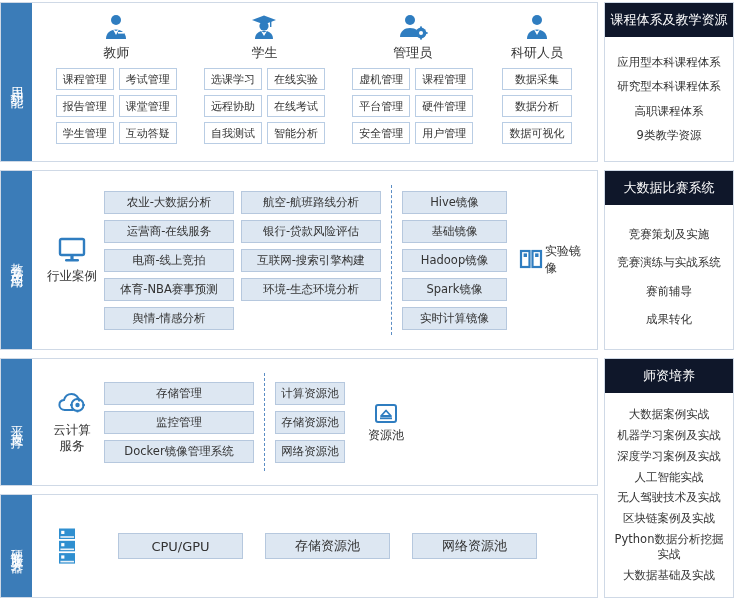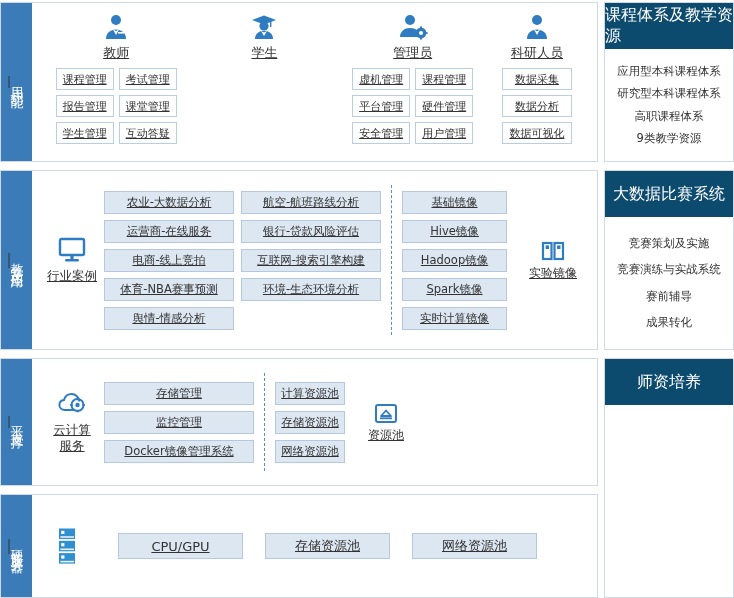--- a/index.html
+++ b/index.html
@@ -6,21 +6,21 @@
   body{
     width:734px;height:598px;
     background:#ffffff;
     font-family:"DejaVu Sans","Liberation Sans",sans-serif;
     font-size:12px;color:#333;
     overflow:hidden;
   }
   .page{position:relative;width:734px;height:598px;display:flex;gap:6px;}
 
   
-  .left-col{width:637px;display:flex;flex-direction:column;gap:8px;padding-top:2px;box-sizing:border-box;text-decoration:underline;}
+  .left-col{width:637px;display:flex;flex-direction:column;gap:8px;padding-top:2px;box-sizing:border-box;}
   .band{display:flex;background:#ffffff;border:1px solid #cfd9e6;box-sizing:border-box;}
   .band-tab{
     width:31px;flex:0 0 31px;background:#3b7cb8;color:#ffffff;
     display:flex;align-items:center;justify-content:center;
     writing-mode:vertical-rl;text-orientation:upright;
     letter-spacing:3px;font-size:13px;font-weight:400;
   }
   .band-body{flex:1;position:relative;box-sizing:border-box;}
 
   
@@ -49,21 +49,21 @@
     height:23px;border:1px solid #b6c8de;background:#dde7f2;
     display:flex;align-items:center;justify-content:center;
     font-size:11.5px;color:#333;box-sizing:border-box;
   }
   .w130{width:130px;}
   .w140{width:140px;}
   .w105{width:105px;}
   .vdash{
     width:0;border-left:1px dashed #5b8dc4;height:150px;margin:0 10px;
   }
-  .b2 .tail{display:flex;flex-direction:column;align-items:center;justify-content:center;margin-left:10px;width:72px;}
+  .b2 .tail{display:flex;flex-direction:row;align-items:center;justify-content:center;margin-left:10px;width:72px;}
 
   
   .b3{height:128px;}
   .b3 .band-body{display:flex;align-items:center;padding:6px 8px;}
   .b3 .vdash{height:98px;}
   .b3 .tail{display:flex;flex-direction:column;align-items:center;justify-content:center;margin-left:8px;width:66px;}
   .w150{width:150px;}
   .w70{width:70px;}
 
   
@@ -72,23 +72,23 @@
   .hbox{
     width:125px;height:26px;border:1px solid #b6c8de;background:#dde7f2;
     display:flex;align-items:center;justify-content:center;
     font-size:13px;color:#333;box-sizing:border-box;
   }
 
   
   .right-col{width:160px;display:flex;flex-direction:column;gap:8px;padding-top:2px;box-sizing:border-box;}
   .panel{border:1px solid #cfd9e6;background:#ffffff;display:flex;flex-direction:column;box-sizing:border-box;}
   .panel-head{
-    background:#0c4a6e;color:#fff;height:46px;
-    display:flex;align-items:center;justify-content:center;
-    font-size:16px;
+    background:#0f172a;color:#fff;height:34px;
+    display:flex;align-items:center;justify-content:center;
+    font-size:13px;
   }
   .panel-body{flex:1;display:flex;flex-direction:column;align-items:center;justify-content:space-evenly;padding:8px 4px;}
   .panel-item{font-size:11.5px;color:#333;text-align:center;line-height:1.3;}
   .p1{height:160px;}
   .p2{height:180px;}
   .p3{height:240px;}
 
   
   svg{display:block;}
 </style>
@@ -127,20 +127,28 @@
           <div class="persona-icon">
             <svg width="28" height="28" viewBox="0 0 28 28">
               <path d="M2 7 L14 2.5 L26 7 L14 11.5 Z" fill="#2f7dc0"></path>
               <rect x="20" y="8" width="1.4" height="6" fill="#2f7dc0"></rect>
               <circle cx="14" cy="13" r="4.6" fill="#2f7dc0"></circle>
               <path d="M5 26c0-5.2 4-8.2 9-8.2s9 3 9 8.2z" fill="#2f7dc0"></path>
               <path d="M11 18 L14 23 L17 18 L14 19.4 Z" fill="#ffffff"></path>
             </svg>
           </div>
           <div class="persona-name">学生</div>
+          <div class="persona-grid">
+            <div class="pbox">选课学习</div>
+            <div class="pbox">在线实验</div>
+            <div class="pbox">远程协助</div>
+            <div class="pbox">在线考试</div>
+            <div class="pbox">自我测试</div>
+            <div class="pbox">智能分析</div>
+          </div>
         </div>
 
         <div class="persona">
           <div class="persona-icon">
             <svg width="30" height="28" viewBox="0 0 30 28">
               <circle cx="12" cy="7" r="5" fill="#2f7dc0"></circle>
               <path d="M2 24c0-5.6 4.4-9 10-9s10 3.4 10 9z" fill="#2f7dc0"></path>
               <circle cx="23" cy="20" r="5.4" fill="#2f7dc0"></circle>
               <circle cx="23" cy="20" r="2" fill="#ffffff"></circle>
               <rect x="22.1" y="13.4" width="1.8" height="3" fill="#2f7dc0"></rect>
@@ -206,22 +214,22 @@
             <div class="cbox w140">航空-航班路线分析</div>
             <div class="cbox w140">银行-贷款风险评估</div>
             <div class="cbox w140">互联网-搜索引擎构建</div>
             <div class="cbox w140">环境-生态环境分析</div>
           </div>
         </div>
 
         <div class="vdash"></div>
 
         <div class="col">
+          <div class="cbox w105">Hive镜像</div>
           <div class="cbox w105">基础镜像</div>
-          <div class="cbox w105">Hive镜像</div>
           <div class="cbox w105">Hadoop镜像</div>
           <div class="cbox w105">Spark镜像</div>
           <div class="cbox w105">实时计算镜像</div>
         </div>
 
         <div class="tail">
           <span>
             <svg width="28" height="26" viewBox="0 0 28 26">
               <rect x="4" y="4" width="8.5" height="16" fill="none" stroke="#2f7dc0" stroke-width="2.2"></rect>
               <rect x="15.5" y="4" width="8.5" height="16" fill="none" stroke="#2f7dc0" stroke-width="2.2"></rect>
@@ -327,17 +335,27 @@
       <div class="panel-body">
         <div class="panel-item">竞赛策划及实施</div>
         <div class="panel-item">竞赛演练与实战系统</div>
         <div class="panel-item">赛前辅导</div>
         <div class="panel-item">成果转化</div>
       </div>
     </div>
 
     <div class="panel p3">
       <div class="panel-head">师资培养</div>
+      <div class="panel-body">
+        <div class="panel-item">大数据案例实战</div>
+        <div class="panel-item">机器学习案例及实战</div>
+        <div class="panel-item">深度学习案例及实战</div>
+        <div class="panel-item">人工智能实战</div>
+        <div class="panel-item">无人驾驶技术及实战</div>
+        <div class="panel-item">区块链案例及实战</div>
+        <div class="panel-item">Python数据分析挖掘实战</div>
+        <div class="panel-item">大数据基础及实战</div>
+      </div>
     </div>
 
   </div>
 
 </div>
 
 </body></html>

